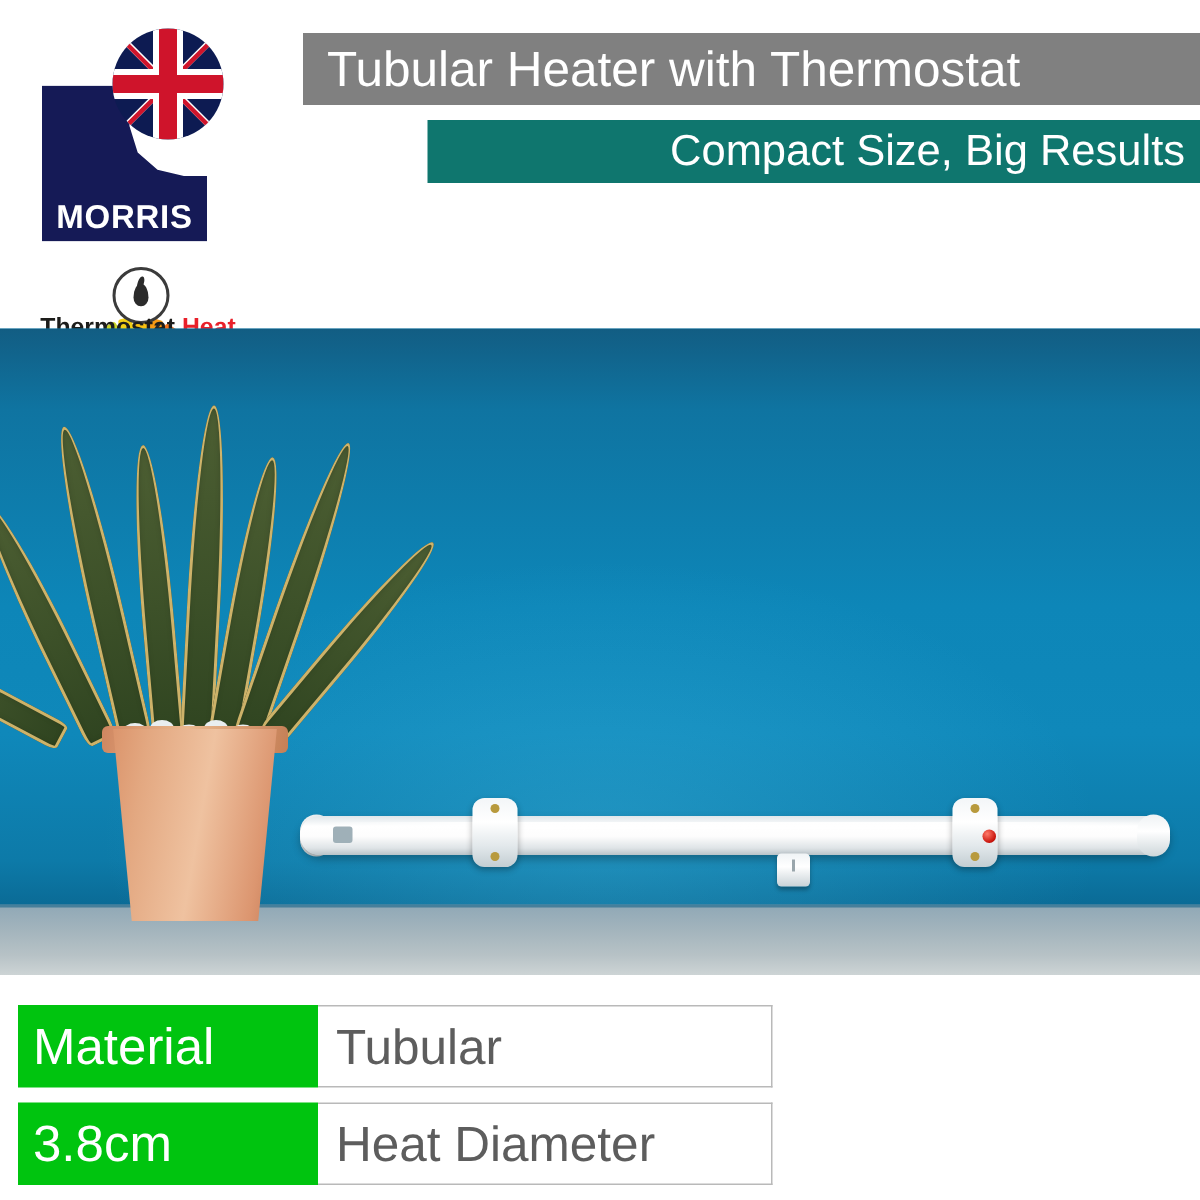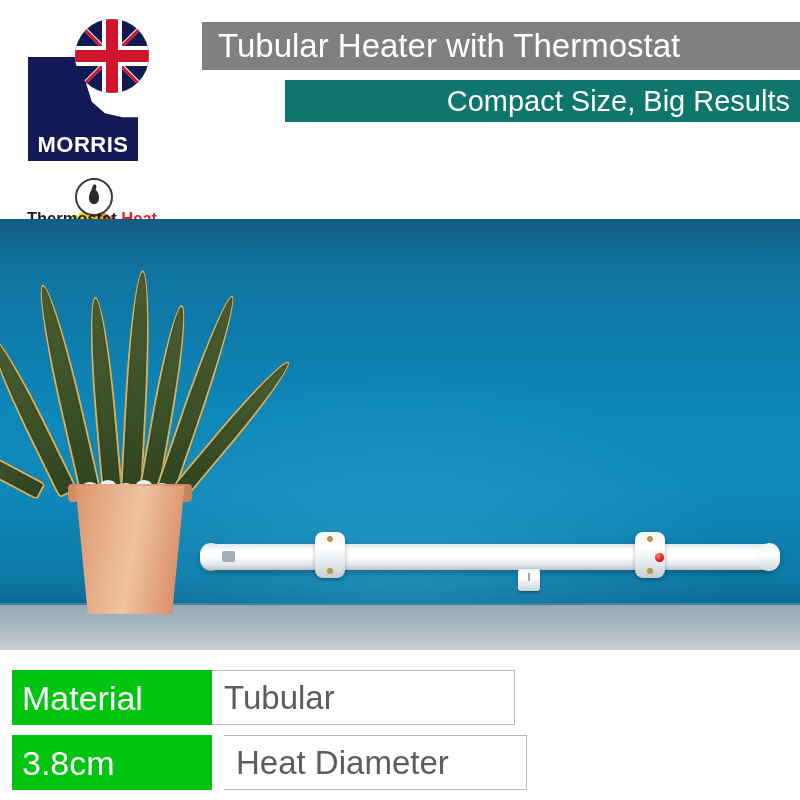--- a/index.html
+++ b/index.html
@@ -128,21 +128,21 @@
 
   
   .specs{position:absolute;left:0;top:650px;width:800px;height:150px;background:#fff;}
   .spec{position:absolute;left:12px;height:55px;display:flex;}
   .spec .val{width:200px;background:#00c40f;color:#ffffff;display:flex;align-items:center;
         padding-left:10px;box-sizing:border-box;font-size:34px;line-height:36px;white-space:nowrap;}
   .spec .lbl{width:303px;background:#ffffff;border:1px solid #b9b9b9;border-left:none;
         box-sizing:border-box;color:#5d5d5d;display:flex;align-items:center;padding-left:12px;
         font-size:33px;line-height:35px;white-space:nowrap;}
   .spec.s1{top:20px;}
-  .spec.s2{top:85px;gap:12px;}
+  .spec.s2{top:85px;}
 </style>
 </head>
 <body>
 
 <div class="page">
 
   <div class="header">
 
     <div class="brand">
 

